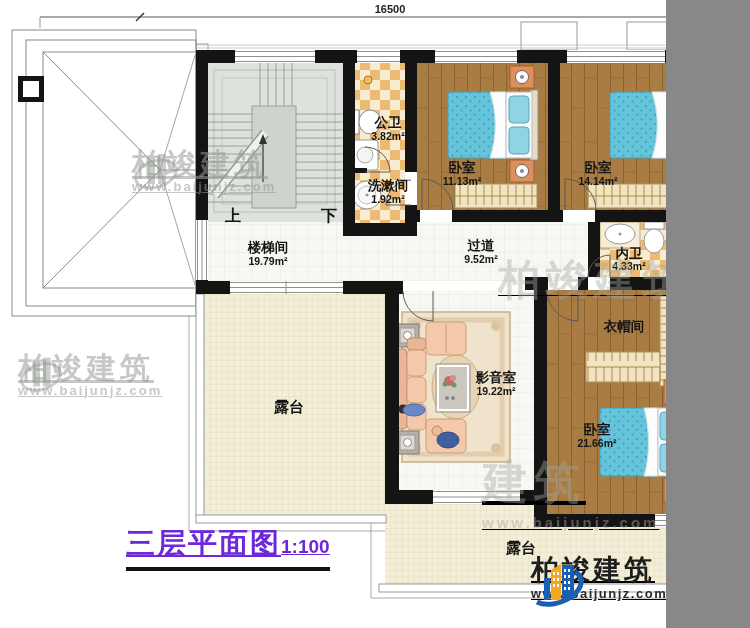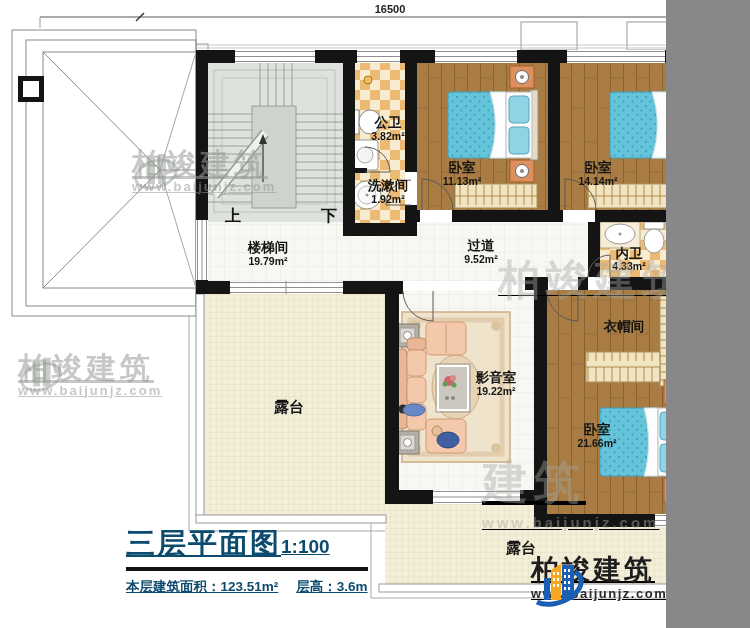--- a/index.html
+++ b/index.html
@@ -11,21 +11,21 @@
   .ra{font-size:10.5px;font-weight:bold;fill:#141414;text-anchor:middle;}
   .big{font-size:15px;}
   .ud{font-size:16px;font-weight:bold;fill:#141414;text-anchor:middle;}
   .dim{font-size:11px;font-weight:bold;fill:#222;text-anchor:middle;}
   .overlay{position:absolute;pointer-events:none;text-decoration:underline;}
   .wm{display:flex;align-items:center;gap:8px;color:rgba(150,155,150,0.55);}
   .wm .wmtxt{font-weight:bold;line-height:1.05;}
   .wm .wmname{font-size:30px;letter-spacing:4px;}
   .wm .wmurl{font-size:13px;letter-spacing:2px;}
   .wm2name{font-size:42px;font-weight:bold;color:rgba(168,168,162,0.42);letter-spacing:6px;white-space:nowrap;}
-  .titleblock{position:absolute;left:126px;top:524px;color:#0c4a6e;}
+  .titleblock{position:absolute;left:126px;top:524px;color:#6d28d9;}
   .titlerow{display:flex;align-items:baseline;border-bottom:4px solid #111;padding-bottom:3px;}
   .maintitle{font-size:29px;font-weight:bold;letter-spacing:2px;}
   .scale{font-size:19px;font-weight:bold;}
   .subrow{display:flex;gap:18px;margin-top:7px;font-size:13.5px;font-weight:bold;}
   .logoblock{position:absolute;left:531px;top:556px;display:flex;align-items:center;gap:6px;}
   .logotxt .lname{font-size:28px;font-weight:bold;color:#1d1d1d;letter-spacing:3px;line-height:1;}
   .logotxt .lurl{font-size:13px;font-weight:bold;color:#2a2a2a;letter-spacing:1.5px;margin-top:2px;}
 </style>
 </head>
 <body>
@@ -446,24 +446,20 @@
 <div class="overlay" style="left:482px;top:452px;">
   <div class="wm2name" style="font-size:46px;">建筑</div>
   <div class="wm .wmtxt" style="font-size:15px;font-weight:bold;letter-spacing:3px;color:rgba(168,168,162,0.45);">www.baijunjz.com</div>
 </div>
 
 <div class="titleblock overlay">
   <div class="titlerow">
     <span class="maintitle">三层平面图</span>
     <span class="scale">1:100</span>
   </div>
-  <div class="subrow">
-    <span>本层建筑面积：123.51m²</span>
-    <span>层高：3.6m</span>
-  </div>
 </div>
 
 <div class="logoblock overlay">
   <svg width="56" height="58" viewBox="0 0 56 58">
     <path d="M6,46 A25,15 -20 1 0 44,16" fill="none" stroke="#1a5fb4" stroke-width="5"></path>
     <rect x="13" y="22" width="6" height="22" fill="#1a5fb4"></rect>
     <polygon points="20,14 30,8 30,44 20,44" fill="#f5a623"></polygon>
     <rect x="31" y="9" width="12" height="35" fill="#1a5fb4"></rect>
     <g fill="#fff">
       <rect x="33" y="13" width="2" height="3"></rect>

